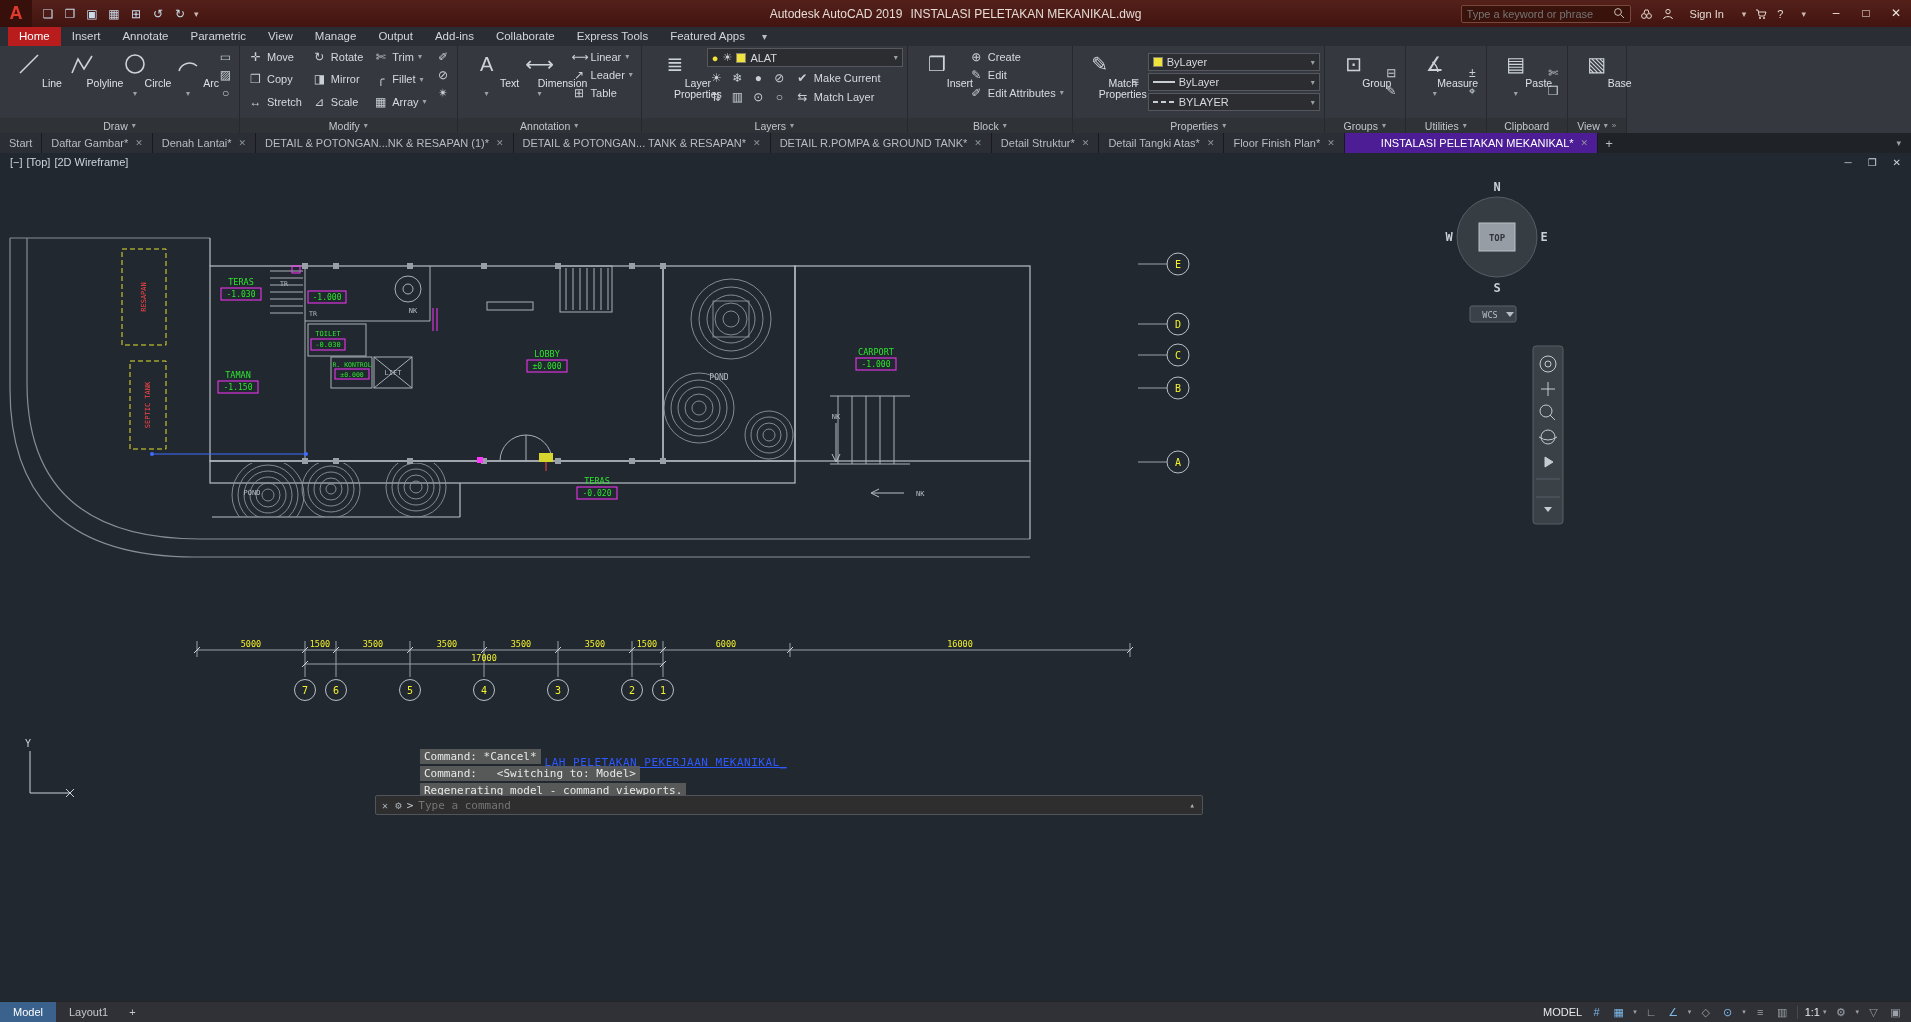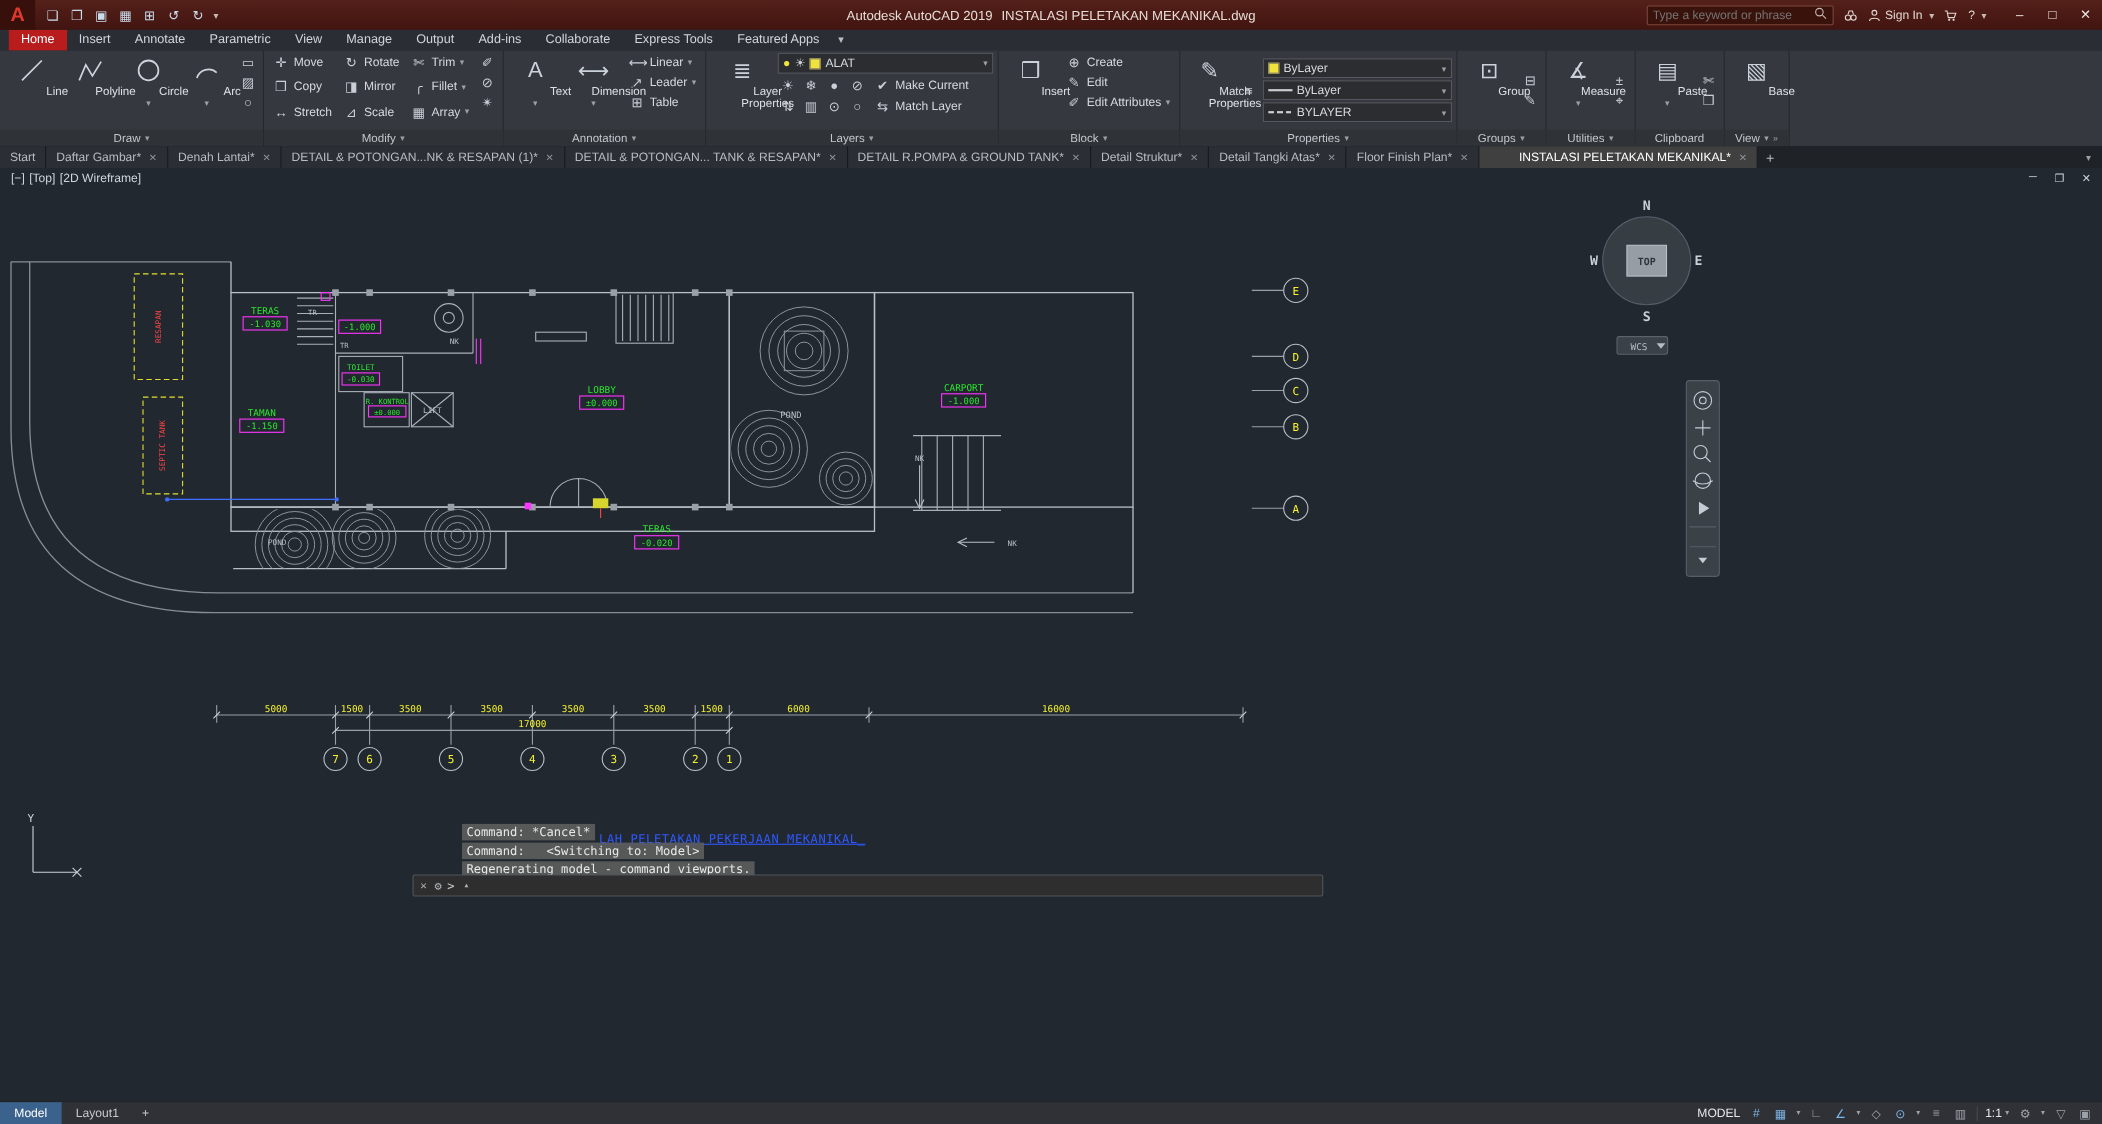--- a/index.html
+++ b/index.html
@@ -17,21 +17,21 @@
     color:#c9dcec; font-size:12px; cursor:pointer; }
   .qcaret { color:#c9b9b3; font-size:9px; margin-left:2px; }
   .title-center { position:absolute; left:0; right:0; text-align:center; pointer-events:none;
     font-size:12px; color:#e6dcd7; }
   .title-center .doc { margin-left:8px; }
   .tb-right { margin-left:auto; display:flex; align-items:center; gap:9px; }
   .searchbox { display:flex; align-items:center; background:#3a120c; border:1px solid #7c473b;
     width:170px; height:18px; border-radius:2px; padding:0 5px; }
   .searchbox input { flex:1; background:transparent; border:0; outline:0; color:#d9c8c1;
     font-size:11px; }
-  .tb-ic { display:flex; align-items:center; gap:4px; cursor:pointer; color:#e3d8d2; }
+  .tb-ic { display:flex; align-items:center; gap:16px; cursor:pointer; color:#e3d8d2; }
   .winctl { display:flex; margin-left:6px; }
   .winbtn { width:30px; height:27px; line-height:27px; text-align:center; font-size:12px;
     color:#efe7e2; cursor:pointer; }
 
   
   .tabstrip { height:19px; background:#2a2d33; display:flex; align-items:flex-end;
     padding-left:8px; flex:0 0 auto; }
   .rtab { padding:0 11px; line-height:19px; font-size:11.5px; color:#d2d6db; cursor:pointer; }
   .rtab.active { background:#b91c1c; color:#ffffff; }
   .rib-opt { margin-left:6px; color:#b9bec5; font-size:10px; line-height:19px; cursor:pointer; }
@@ -64,21 +64,21 @@
   .swatch { width:10px; height:10px; background:#f0e33c; border:1px solid #85816a; }
   .lineswatch { width:22px; height:2px; background:#c8cdd3; }
   .lineswatch.dashed { background:repeating-linear-gradient(90deg,#c8cdd3 0 5px,transparent 5px 8px); }
   .mini { font-size:11px; color:#c9cfd6; }
 
   
   .doctabs { height:20px; background:#1f2227; display:flex; align-items:stretch; flex:0 0 auto; }
   .dtab { display:flex; align-items:center; gap:7px; padding:0 9px; background:#2b2e34;
     color:#b7bcc3; border-right:1px solid #17191d; font-size:11px; cursor:pointer;
     white-space:nowrap; }
-  .dtab.active { background:#404040; color:#ffffff;padding-left:36px; }
+  .dtab.active { background:#4c1d95; color:#ffffff;padding-left:36px; }
   .closex { color:#8d939b; font-size:9px; }
   .dplus { width:22px; display:flex; align-items:center; justify-content:center;
     color:#b7bcc3; cursor:pointer; font-size:13px; }
   .doverflow { margin-left:auto; display:flex; align-items:center; padding:0 10px;
     color:#9aa0a7; font-size:9px; cursor:pointer; }
 
   
   .viewbar { height:18px; background:#212830; display:flex; align-items:center; gap:4px;
     padding:0 10px; color:#cfd4da; font-size:11px; flex:0 0 auto; }
   .vp-ctl { cursor:pointer; }
@@ -832,20 +832,21 @@
         </div>
       <div class="cmd-line">
           <span class="chip">Regenerating model - command viewports.</span>
         </div>
     </div>
 
     <div class="cmd-bar">
       <span class="cmd-x">✕</span>
       <span class="cmd-gear">⚙</span>
       <span class="cmd-prompt">&gt;</span>
+      <input placeholder="Type a command" style="">
       <span class="cmd-up">▴</span>
     </div>
   </div>
 
   <div class="statusbar">
     <span class="stab active">Model</span>
     <span class="stab">Layout1</span>
     <span class="stab-add">+</span>
     <div class="sb-right">
       <span class="sb-text">MODEL</span>

